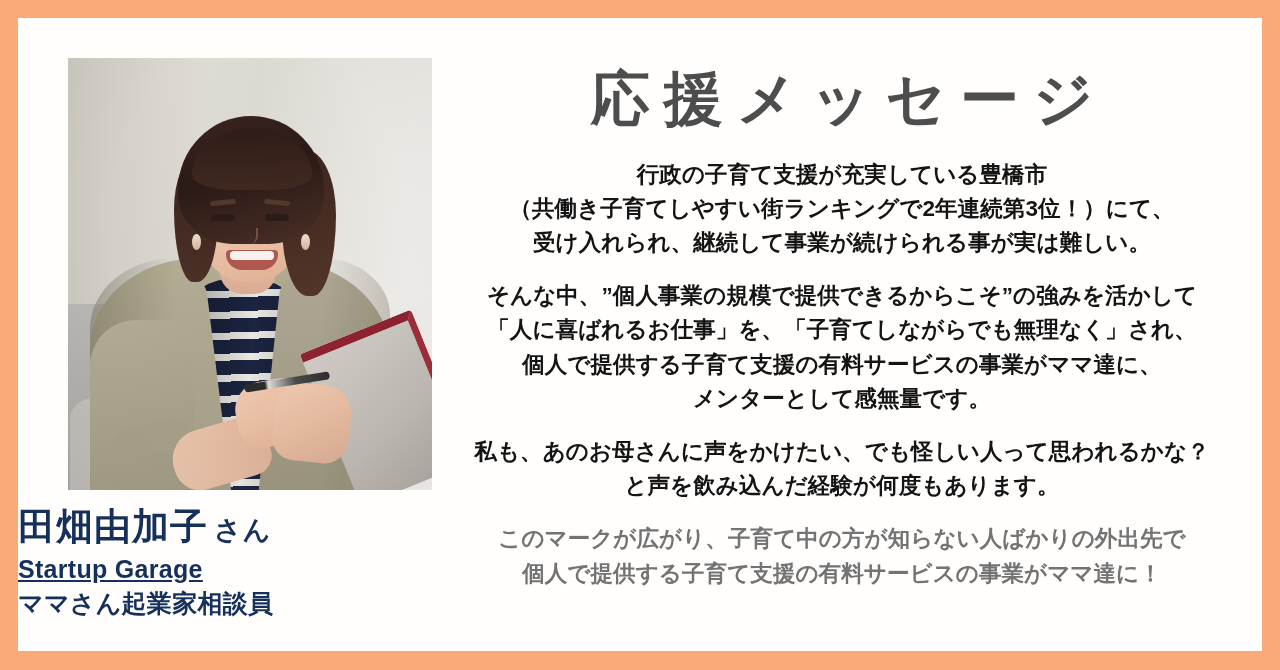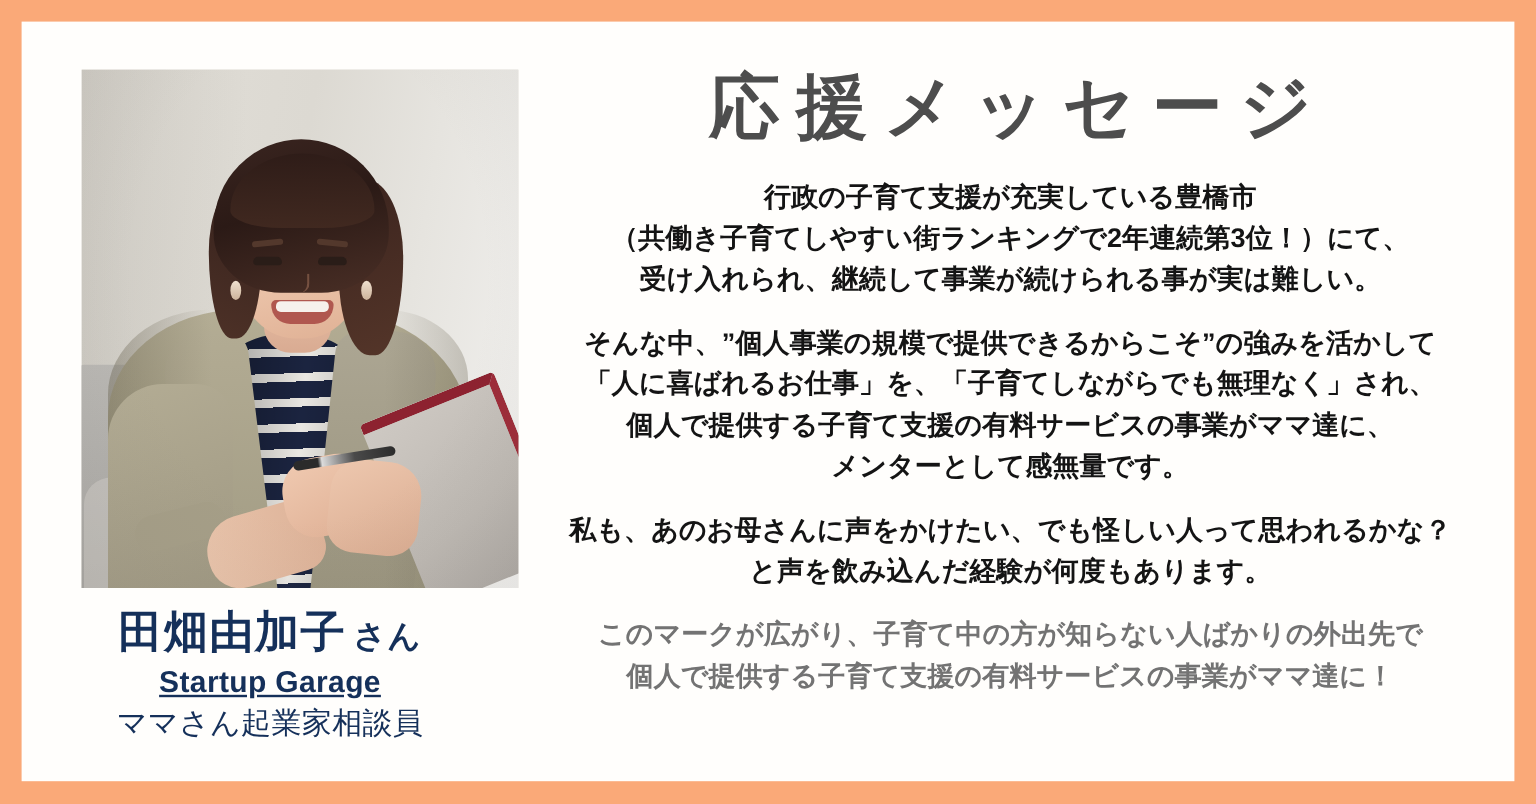--- a/index.html
+++ b/index.html
@@ -282,21 +282,20 @@
   .ph-vignette {
     position: absolute;
     inset: 0;
     background: radial-gradient(ellipse at 52% 40%, rgba(255,255,255,0) 55%, rgba(120,116,110,.10) 100%);
   }
 
   
   #name-block {
     margin-top: 16px;
     width: 414px;
-    text-align: center;
     color: #15305a;
   }
   #person-name {
     font-size: 37px;
     font-weight: 700;
     letter-spacing: 1px;
     line-height: 1.16;
     white-space: nowrap;
   }
   #person-name .honorific {
@@ -307,33 +306,33 @@
   #person-org {
     font-size: 25px;
     font-weight: 700;
     letter-spacing: .3px;
     line-height: 1.32;
     margin-top: 4px;
     text-decoration: underline;
   }
   #person-role {
     font-size: 25px;
-    font-weight: 400;
+    font-weight: 700;
     letter-spacing: .3px;
     line-height: 1.32;
     margin-top: 1px;
   }
 
   
   #right-col {
     position: relative;
     flex: 1 1 auto;
     height: 100%;
     box-sizing: border-box;
-    padding: 40px 18px 0 8px;
+    padding: 50px 18px 0 8px;
     text-align: center;
   }
   #message-title {
     font-size: 59px;
     font-weight: 600;
     color: #4d4d4d;
     letter-spacing: 14px;
     text-indent: 14px;
     line-height: 1.08;
     margin-bottom: 26px;

